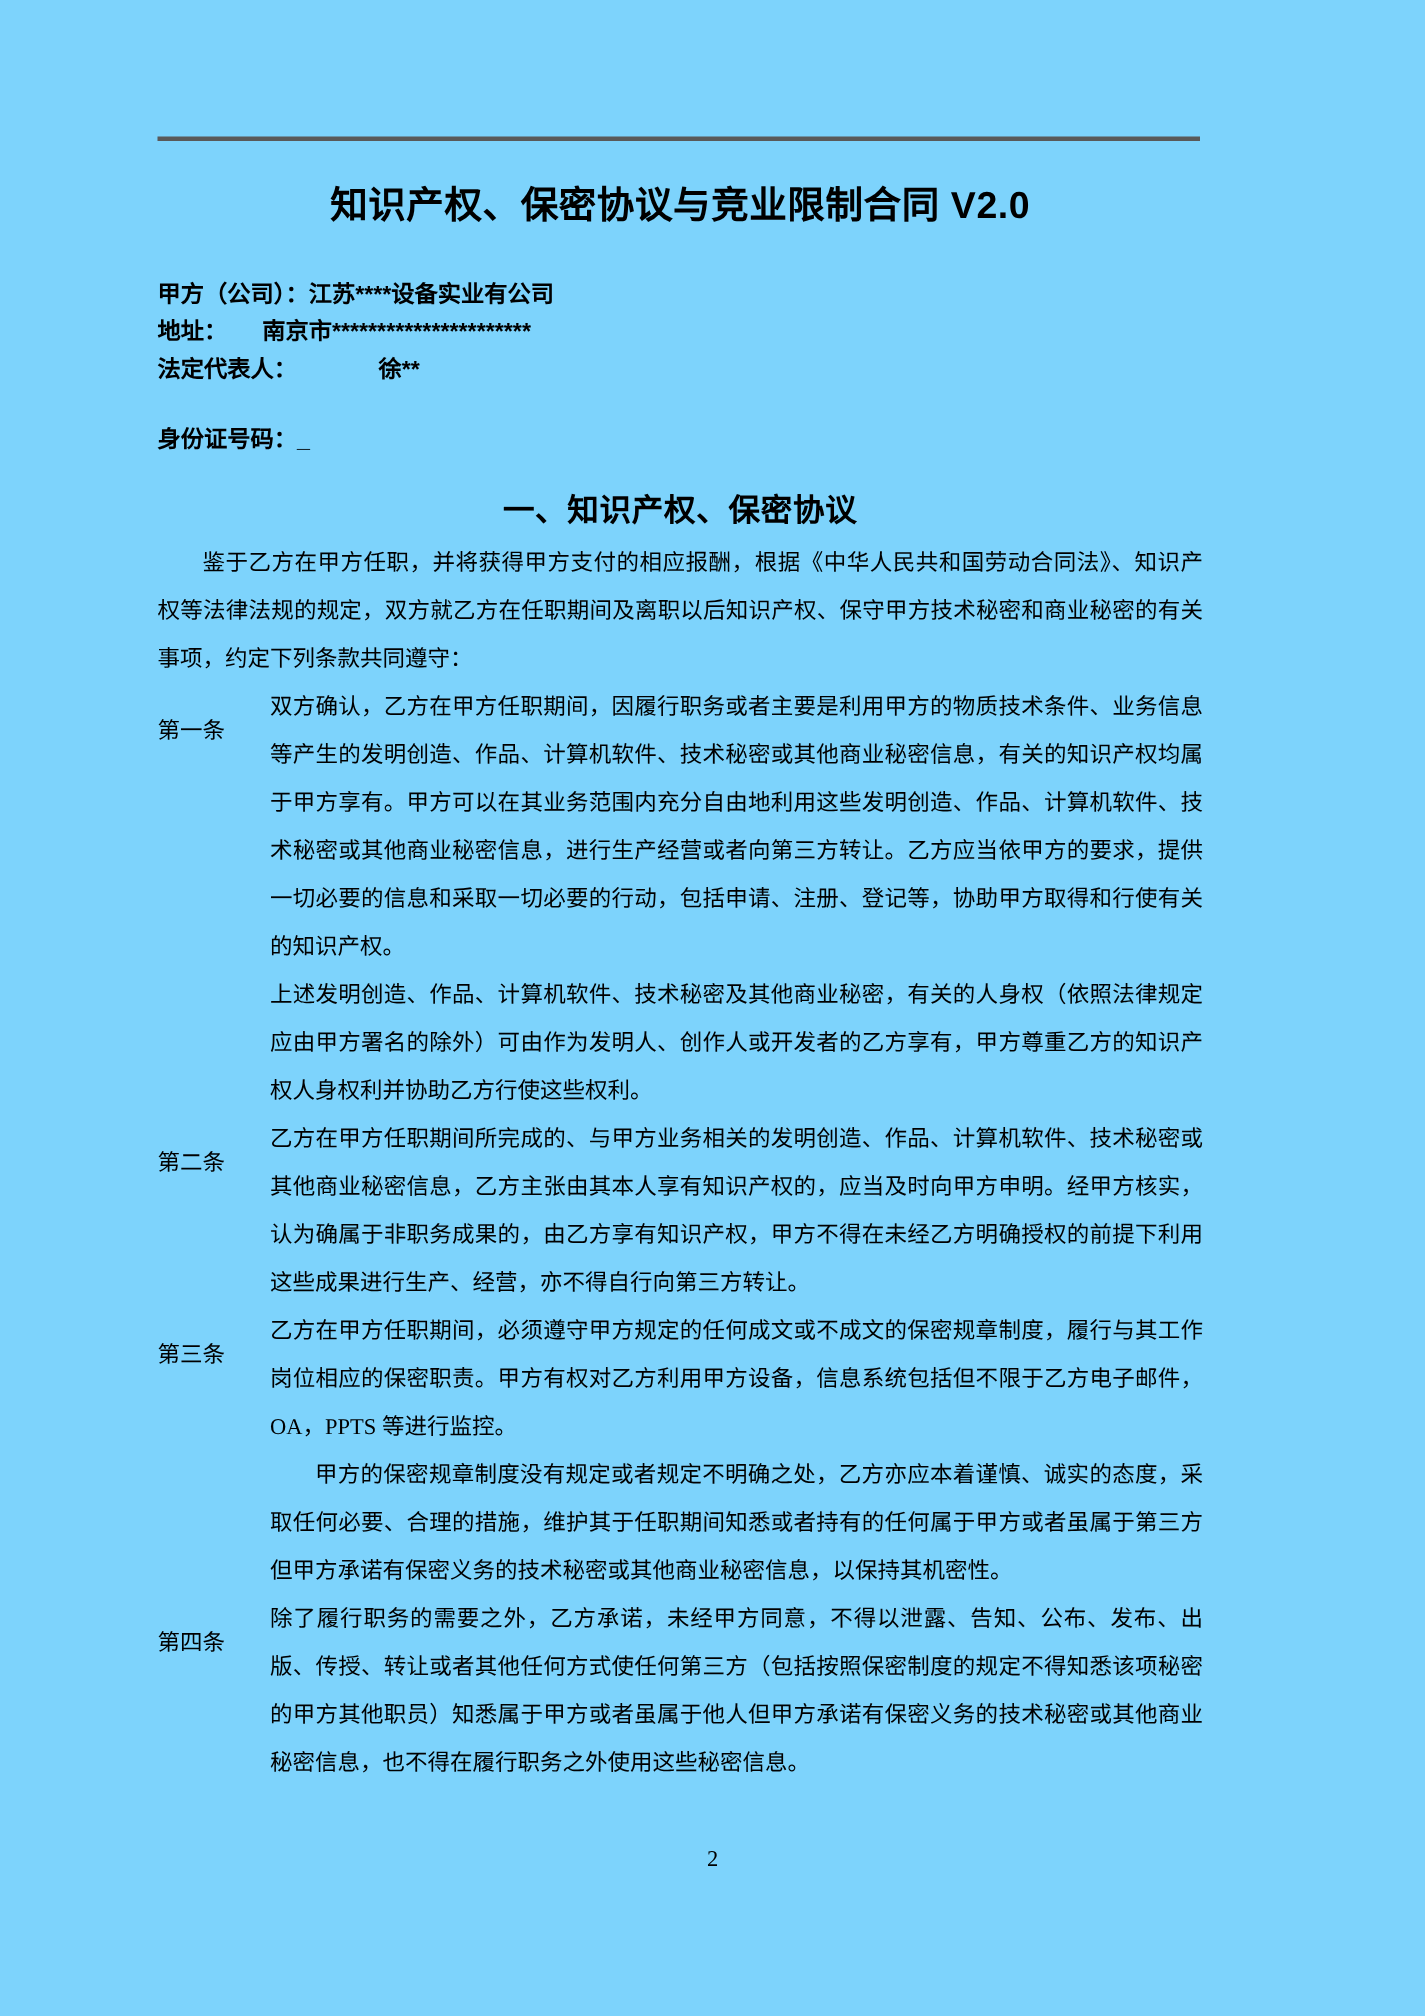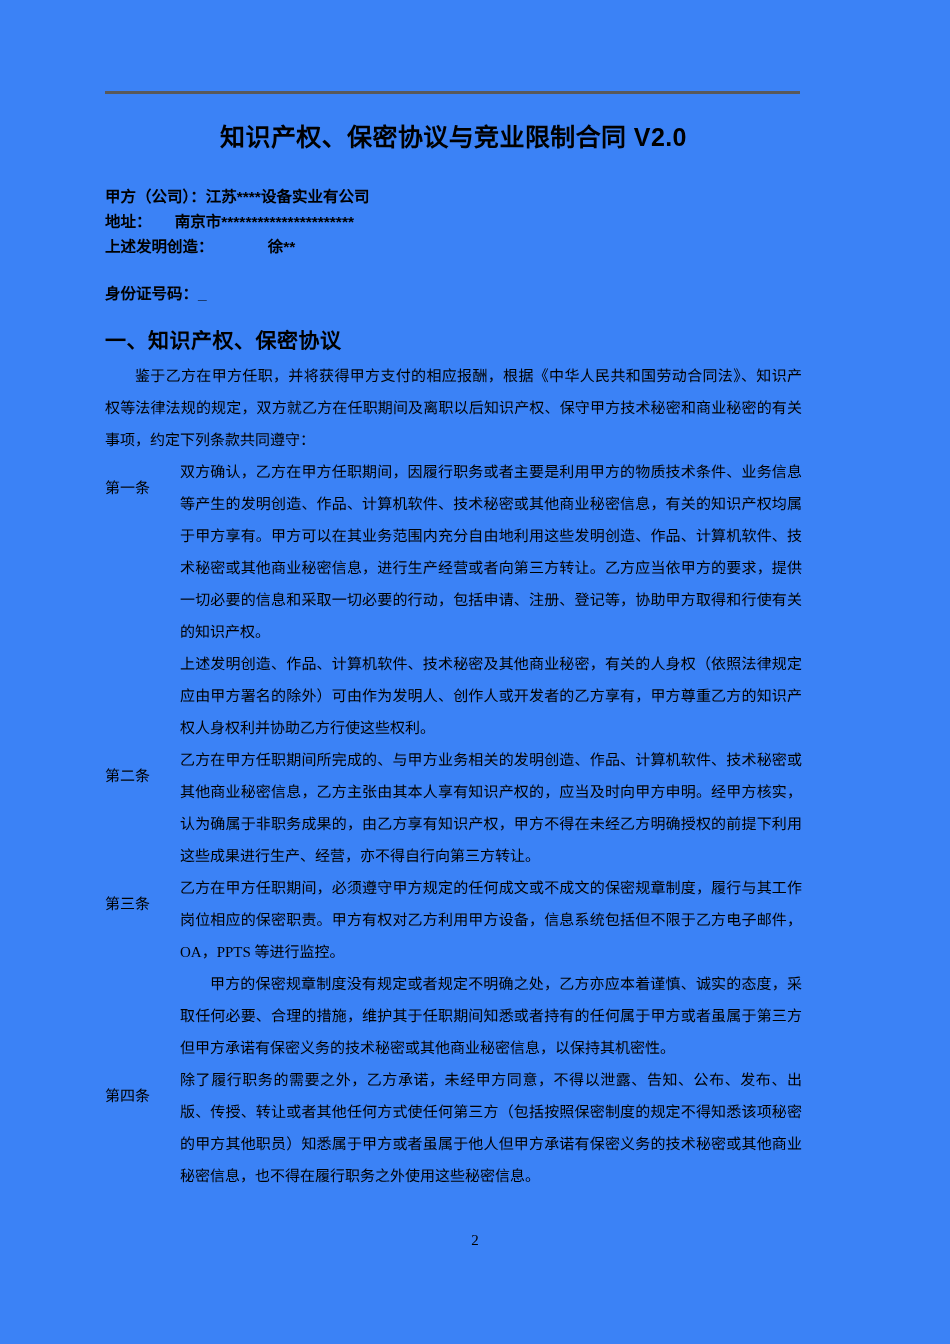--- a/index.html
+++ b/index.html
@@ -10,21 +10,21 @@
   }
   body {
     font-family: "Liberation Serif", "DejaVu Serif", serif;
     color: #000000;
   }
   .page {
     position: relative;
     width: 950px;
     height: 1344px;
     margin: 0 auto;
-    background: #3b82f6;
+    background: #7dd3fc;
     box-sizing: border-box;
     overflow: hidden;
   }
 
   
   .header-rule {
     position: absolute;
     left: 105px;
     top: 91px;
     width: 695px;
@@ -67,20 +67,21 @@
   .party-gap {
     height: 22px;
   }
 
   
   .section-heading {
     font-family: "Liberation Sans", "DejaVu Sans", sans-serif;
     font-weight: bold;
     font-size: 21px;
     line-height: 34px;
+    text-align: center;
     margin: 18px 0 2px 0;
     letter-spacing: 0.5px;
   }
 
   
   .para {
     font-size: 15px;
     line-height: 32px;
     text-align: justify;
     text-justify: inter-ideograph;
@@ -144,21 +145,21 @@
 
   <div class="header-rule"></div>
 
   <div class="content">
 
     <h1 class="doc-title">知识产权、保密协议与竞业限制合同 V2.0</h1>
 
     <div class="party-block">
       <p class="party-line">甲方（公司）：江苏****设备实业有公司</p>
       <p class="party-line">地址：　　南京市**********************</p>
-      <p class="party-line">上述发明创造：　　　　徐**</p>
+      <p class="party-line">法定代表人：　　　　徐**</p>
       <div class="party-gap"></div>
       <p class="party-line">身份证号码：_</p>
     </div>
 
     <h2 class="section-heading">一、知识产权、保密协议</h2>
 
     <p class="para">鉴于乙方在甲方任职，并将获得甲方支付的相应报酬，根据《中华人民共和国劳动合同法》、知识产权等法律法规的规定，双方就乙方在任职期间及离职以后知识产权、保守甲方技术秘密和商业秘密的有关事项，约定下列条款共同遵守：</p>
 
     <div id="articles-container">
         <div class="article">

